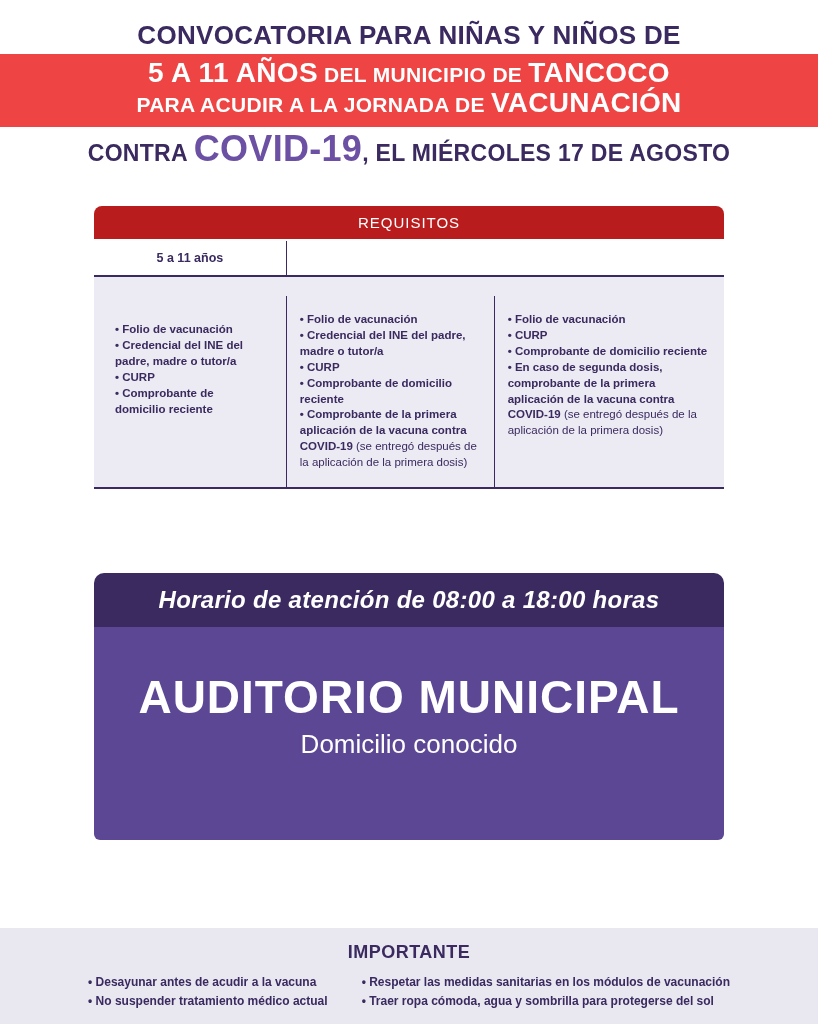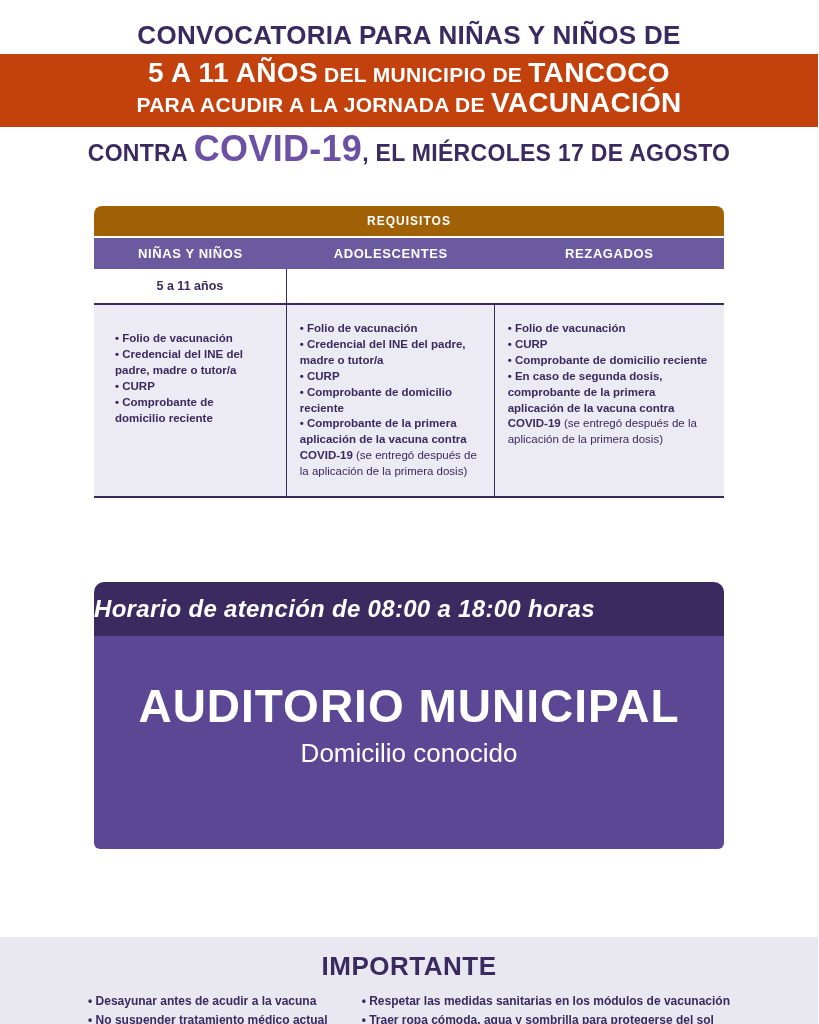--- a/index.html
+++ b/index.html
@@ -9,84 +9,84 @@
     -webkit-font-smoothing:antialiased;
   }
   .page{width:818px;height:1024px;position:relative;background:#ffffff;}
 
   
   .hdr-line1{
     padding-top:20px;text-align:center;color:#3a2a5f;font-weight:bold;
     font-size:26px;letter-spacing:.3px;height:30px;line-height:30px;
   }
   .hdr-band{
-    margin-top:4px;background:#c2410c;color:#ffffff;text-align:center;
+    margin-top:4px;background:#ef4444;color:#ffffff;text-align:center;
     padding:5px 0 8px 0;
   }
   .hdr-band .row{font-size:21px;font-weight:bold;line-height:28px;letter-spacing:.3px;}
   .hdr-band .lg{font-size:28px;}
   .hdr-line4{
     margin-top:5px;text-align:center;color:#3a2a5f;font-weight:bold;
     font-size:23px;height:34px;line-height:34px;letter-spacing:.3px;
   }
   .hdr-line4 .accent{color:#6c50a3;font-size:36px;margin-top:12px;}
 
   
   .req-table{width:630px;margin:40px auto 0 auto;}
   .req-title{
-    background:#a16207;color:#ffffff;text-align:center;font-weight:bold;
-    font-size:12px;letter-spacing:1px;padding:8px 0;border-radius:8px 8px 0 0;
+    background:#b91c1c;color:#ffffff;text-align:center;font-weight:normal;
+    font-size:15px;letter-spacing:1px;padding:8px 0;border-radius:8px 8px 0 0;
     margin-bottom:2px;
   }
   .req-cats{display:flex;background:#6b5aa0;}
   .req-cats .cat{
     color:#ffffff;font-weight:bold;font-size:13px;letter-spacing:.6px;
     text-align:center;padding:8px 4px;box-sizing:border-box;
   }
   .req-subs{display:flex;background:#ffffff;}
   .req-subs .sub{
     color:#3a2a5f;font-weight:bold;font-size:12.5px;text-align:center;
     padding:9px 14px;box-sizing:border-box;display:flex;align-items:center;justify-content:center;
     line-height:1.3;
   }
   .req-body{
     display:flex;background:#eceaf2;
     border-top:2px solid #3a2a5f;border-bottom:2px solid #3a2a5f;
   }
   .req-cell{
     padding:16px 13px;box-sizing:border-box;color:#3a2a5f;font-size:11.5px;
-    line-height:1.38;text-align:left;
+    line-height:1.38;text-align:left;margin-top:19px;
   }
   .c1{flex:0 0 30.6%;} .c2{flex:0 0 33%;} .c3{flex:0 0 36.4%;}
   .vline-r{border-right:1.5px solid #3a2a5f;}
   .req-item{font-weight:bold;}
   .req-item::before{content:"\2022  ";}
   .req-item .n{font-weight:normal;}
   .cell-inset{padding:10px 8px 0 8px;}
 
   
   .venue{width:630px;margin:84px auto 0 auto;border-radius:10px;}
   .venue-head{
-    background:#3a2a5f;color:#ffffff;text-align:left;font-weight:bold;
+    background:#3a2a5f;color:#ffffff;text-align:center;font-weight:bold;
     font-style:italic;font-size:24px;padding:13px 0;border-radius:10px 10px 0 0;
     letter-spacing:.3px;
   }
   .venue-body{
     background:#5c4795;color:#ffffff;text-align:center;
     padding:46px 0 80px 0;border-radius:0 0 6px 6px;
   }
   .venue-name{font-size:46px;font-weight:bold;letter-spacing:1px;line-height:1.05;}
   .venue-addr{font-size:26px;margin-top:8px;}
 
   
   .important{
     margin-top:88px;background:#e9e7f0;padding:14px 0 20px 0;
   }
   .imp-title{
-    text-align:center;color:#3a2a5f;font-weight:bold;font-size:26px;
+    text-align:center;color:#3a2a5f;font-weight:bold;font-size:18px;
     letter-spacing:.5px;margin-bottom:10px;
   }
   .imp-cols{display:flex;justify-content:center;gap:34px;}
   .imp-col{color:#3a2a5f;font-size:12px;font-weight:bold;line-height:1.55;}
   .imp-item::before{content:"\2022  ";}
 </style>
 </head>
 <body>
 
 <div class="page">
@@ -104,25 +104,20 @@
     </div>
   </div>
 
   <div class="hdr-line4">
     <span>CONTRA </span><span class="accent">COVID-19</span><span>, EL MIÉRCOLES 17 DE AGOSTO</span>
   </div>
 
   <div class="req-table">
     <div class="req-title">REQUISITOS</div>
 
-    <div class="req-cats">
-      <div class="cat c1">NIÑAS Y NIÑOS</div>
-      <div class="cat c2">ADOLESCENTES</div>
-      <div class="cat c3">REZAGADOS</div>
-    </div>
 
     <div class="req-subs">
       <div class="sub c1 vline-r">5 a 11 años</div>
     </div>
 
     <div class="req-body">
       <div class="req-cell c1 vline-r">
         <div class="cell-inset">
           <div class="req-item"><span>Folio de vacunación</span><span class="n"></span></div>
           <div class="req-item"><span>Credencial del INE del padre, madre o tutor/a</span><span class="n"></span></div>

